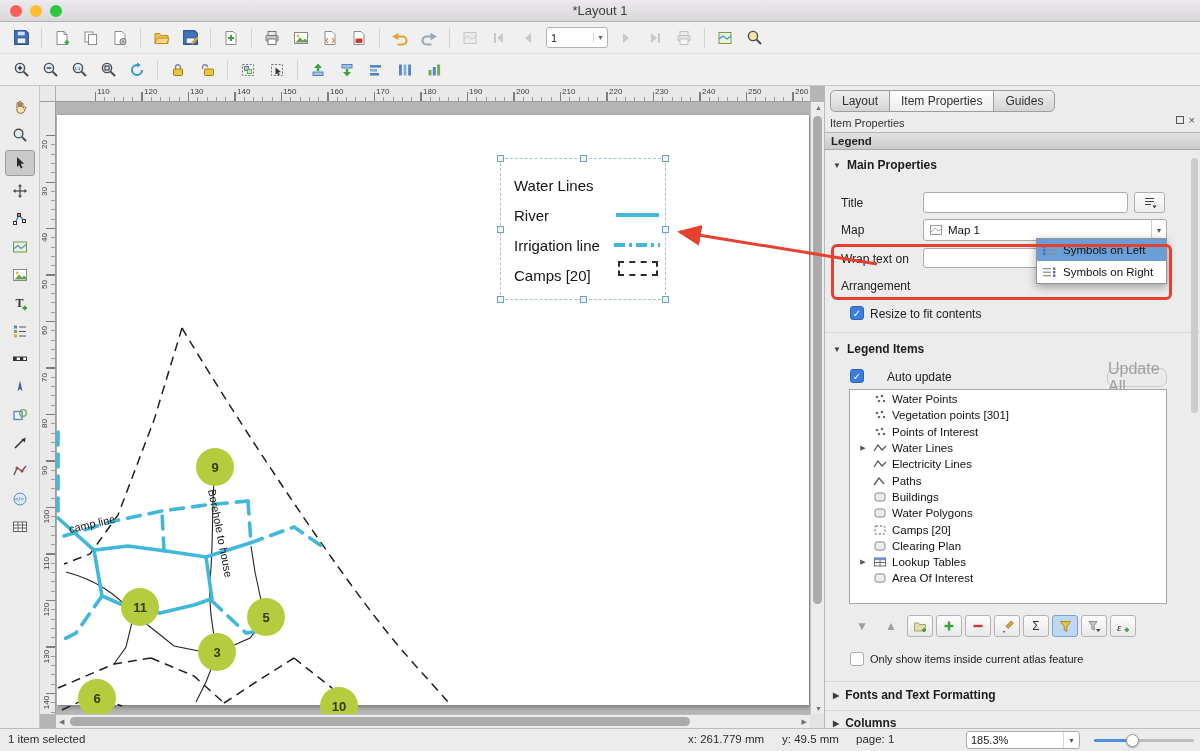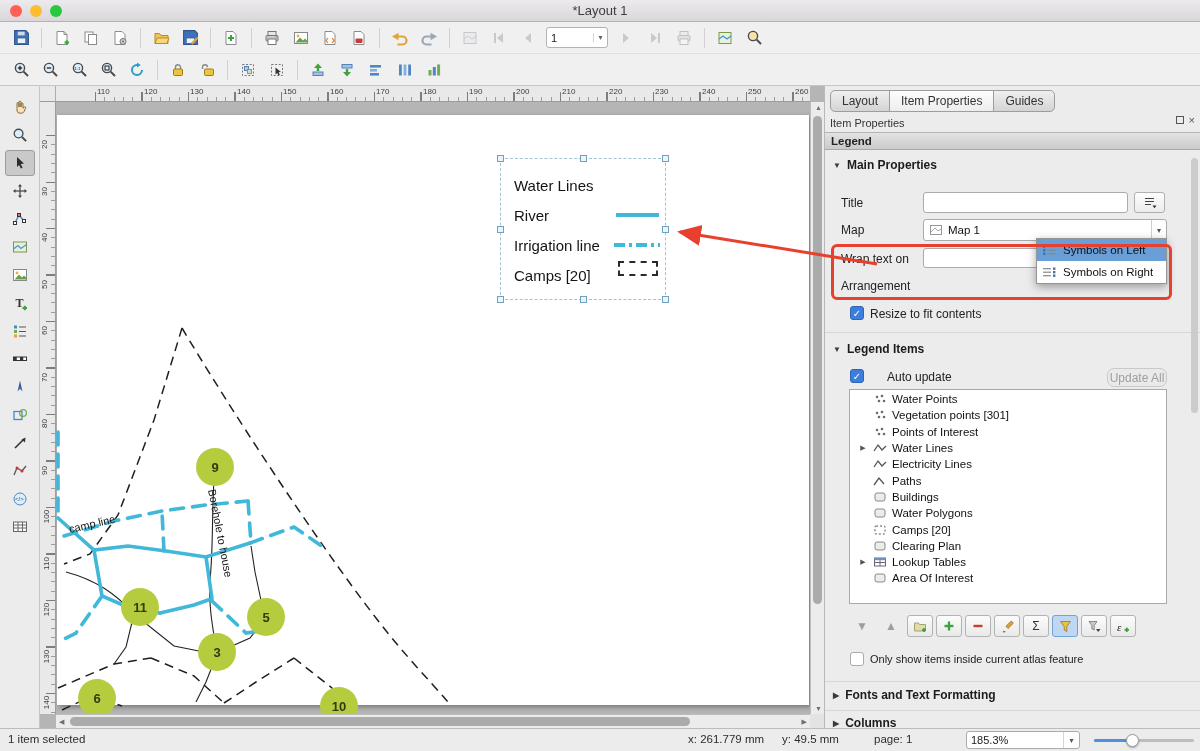--- a/index.html
+++ b/index.html
@@ -74,21 +74,21 @@
   .combo{position:absolute;background:#fff;border:1px solid #ababab;border-radius:3px;display:flex;align-items:center;gap:5px;padding:0 5px;font-size:11.5px;color:#111}
   .combo .carr{margin-left:auto;border-left:1px solid #cfcfcf;padding-left:5px;font-size:8px;color:#555;align-self:stretch;display:flex;align-items:center}
   .ddbtn{position:absolute;width:31px;height:21px;background:linear-gradient(#fdfdfd,#ececec);border:1px solid #b0b0b0;border-radius:3px;display:flex;align-items:center;justify-content:center}
   .popup{position:absolute;left:211px;top:152px;width:131px;background:#ffffff;border:1px solid #949494;box-shadow:0 3px 9px rgba(0,0,0,.35);z-index:20}
   .opt{height:22px;display:flex;align-items:center;gap:6px;padding:0 5px;font-size:11.5px;color:#111}
   .opt.sel{background:#699ed7}
   .redbox{position:absolute;left:6px;top:158px;width:341px;height:56px;border:3px solid #e8402e;border-radius:6px;z-index:30;pointer-events:none}
   .cb{position:absolute;width:14px;height:14px;border-radius:3px;display:flex;align-items:center;justify-content:center}
   .cb.on{background:#3c7ede;border:1px solid #2f63b4;color:#fff;font-size:10px}
   .cb.off{background:#fff;border:1px solid #ababab}
-  .updall{position:absolute;left:282px;top:282px;width:60px;height:19px;background:#eaeaea;border:1px solid #c9c9c9;border-radius:7px;color:#9f9f9f;font-size:12px;display:flex;align-items:center;justify-content:center}
+  .updall{position:absolute;left:282px;top:282px;width:60px;height:19px;background:#eaeaea;border:1px solid #c9c9c9;border-radius:7px;color:#9f9f9f;font-size:16px;display:flex;align-items:center;justify-content:center}
   .listbox{position:absolute;left:24px;top:303px;width:318px;height:215px;background:#fff;border:1px solid #a8a8a8;overflow:hidden;padding-top:1px}
   .li{height:16.3px;display:flex;align-items:center;font-size:11.5px;color:#111;padding-left:8px;gap:5px;white-space:nowrap}
   .exp{width:10px;font-size:7px;color:#555;text-align:center;flex:0 0 auto}
   .exp.hid{visibility:hidden}
   .btnrow{position:absolute;left:24px;top:529px;display:flex;gap:3px}
   .pbtn{width:26px;height:22px;border:1px solid #b3b3b3;border-radius:3px;background:linear-gradient(#fcfcfc,#e9e9e9);display:flex;align-items:center;justify-content:center;font-size:12px;color:#333}
   .pbtn.flat{border-color:transparent;background:transparent;color:#9e9e9e}
   .pbtn.on{background:#bed8f3;border-color:#74a4d4}
   .sep2{position:absolute;left:0;width:100%;height:1px;background:#d6d6d6}
   .pscroll{position:absolute;right:2px;top:72px;width:7px;height:255px;background:#cccccc;border-radius:4px}
@@ -848,21 +848,21 @@
       <span>Columns</span>
     </div>
 
     <span class="pscroll"></span>
   </div>
 
   <div class="status">
     <span class="st" style="left:8px">1 item selected</span>
     <span class="st" style="left:688px">x: 261.779 mm</span>
     <span class="st" style="left:782px">y: 49.5 mm</span>
-    <span class="st" style="left:874px">page: 1</span>
+    <span class="st" style="left:856px">page: 1</span>
     <span class="zoombox">
       <input value="185.3%" style="">
       <span class="carr">▾</span>
     </span>
     <span class="slider">
       <span class="fill"></span>
       <span class="knob"></span>
     </span>
   </div>
 

